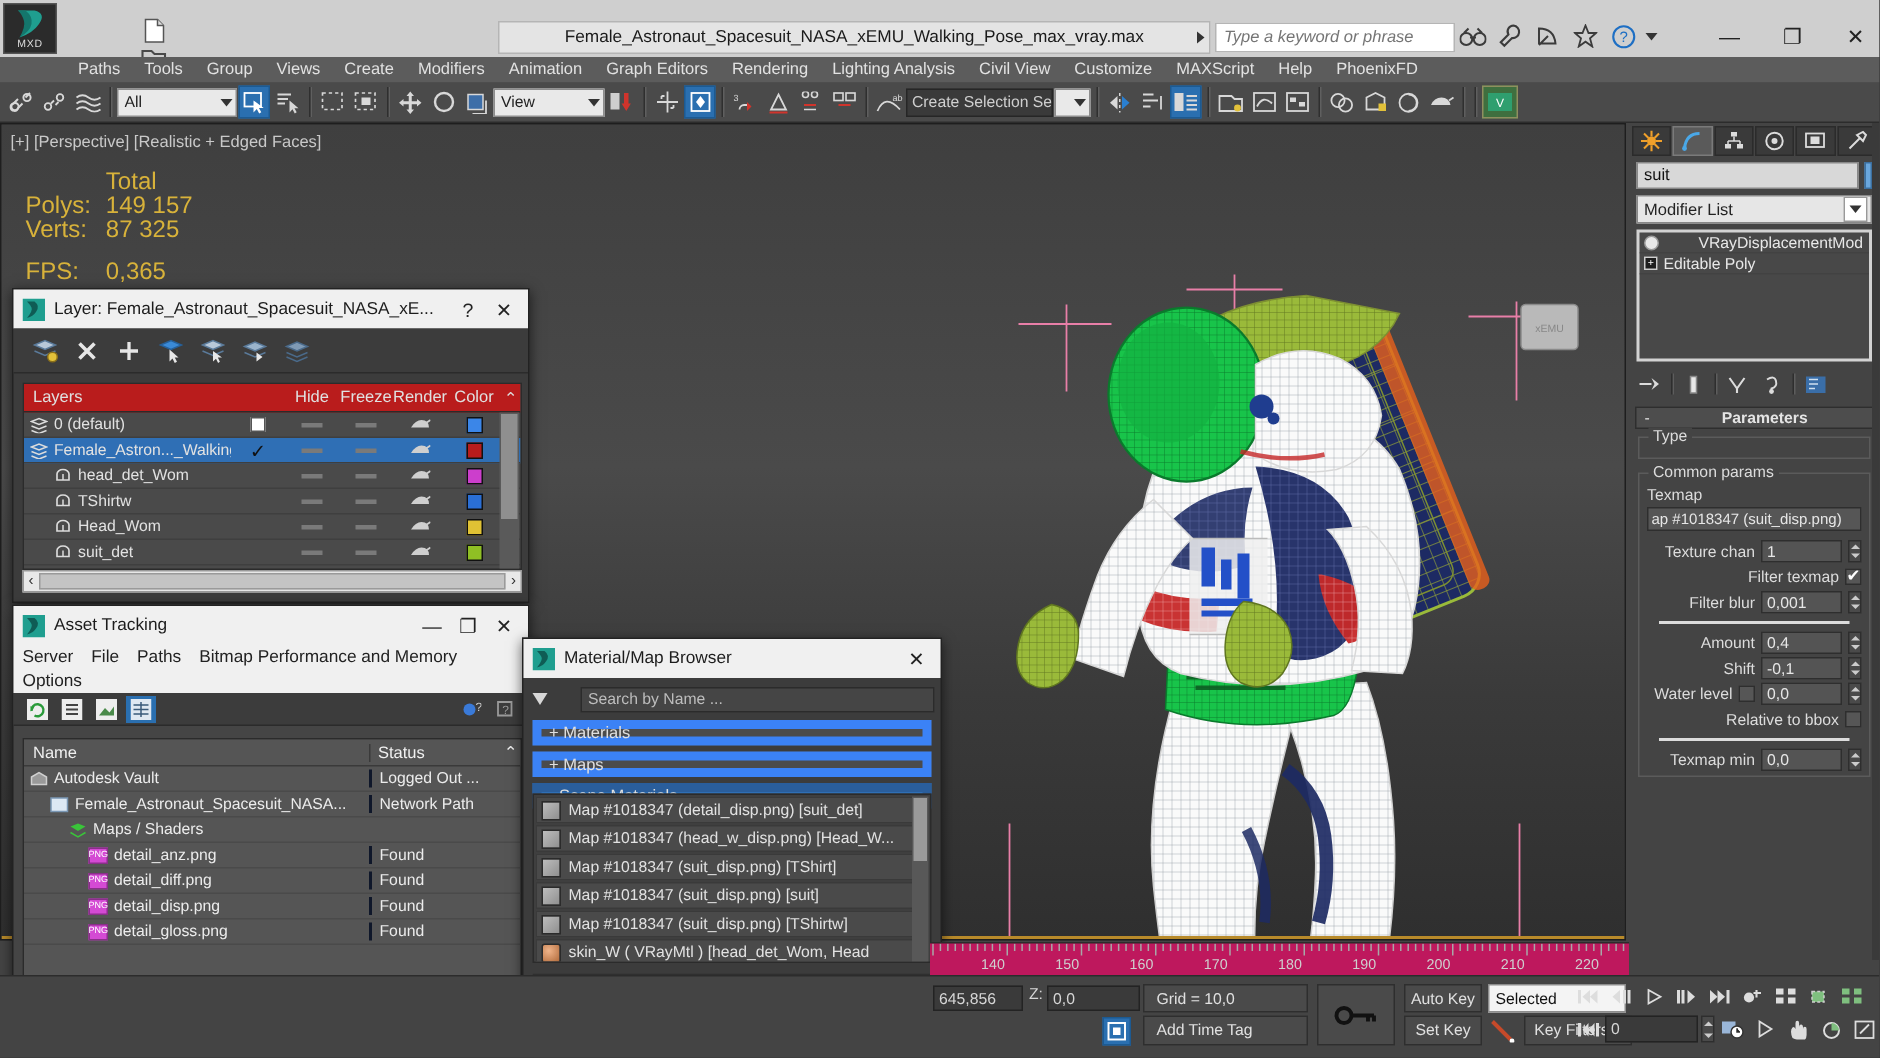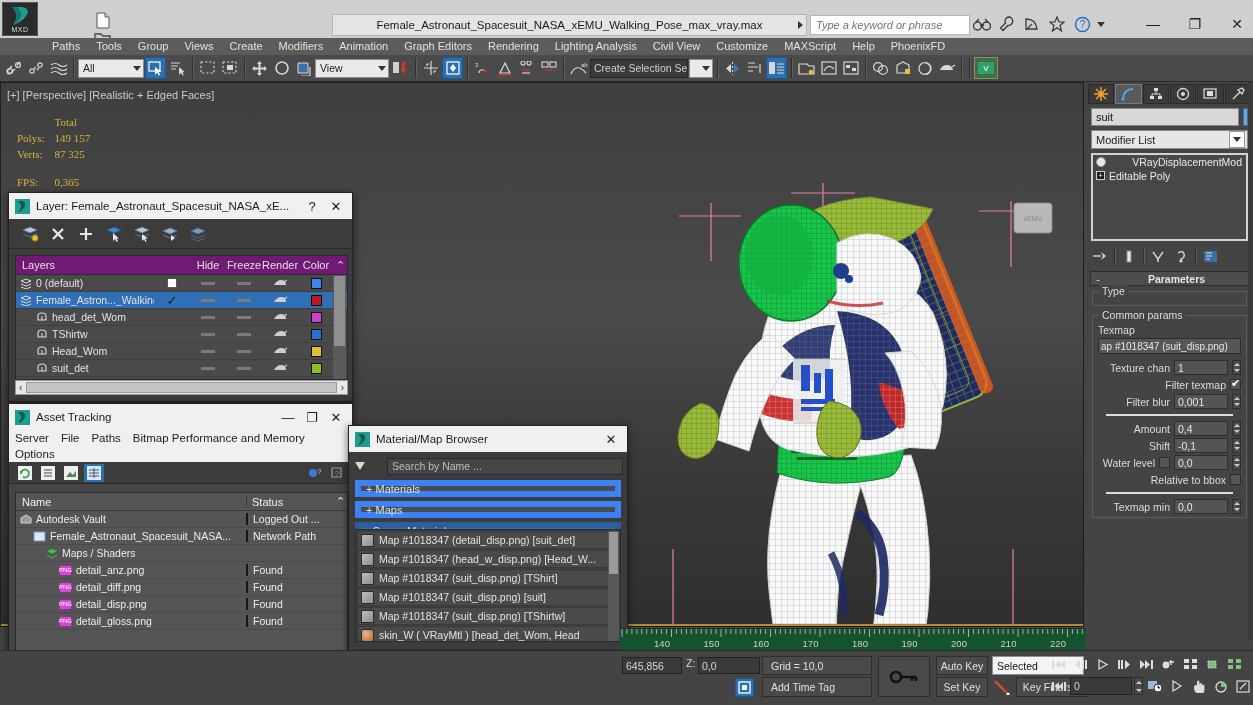--- a/index.html
+++ b/index.html
@@ -58,41 +58,41 @@
   .selset { height:19px; width:98px; background:#3a3a3a; border:1px solid #262626; color:#cfcfcf;
      font-size:10.5px; display:flex; align-items:center; padding-left:3px; overflow:hidden; white-space:nowrap;}
 
   
   .viewport { position:absolute; left:0; top:82px; width:1084px; height:545px; background:#3a3a3a;
      border:1px solid #1e1e1e; overflow:hidden; }
   .vp-grad { position:absolute; inset:0;
      background:linear-gradient(180deg,#3f3f3f 0%,#4a4a4a 42%,#3a3a3a 70%,#2f2f2f 100%); }
   .vp-label { position:absolute; left:6px; top:6px; font-size:11px; color:#c9c9c9; z-index:5;}
   .vp-stats { position:absolute; left:14px; top:30px; font-size:10.5px; color:#d8b23a; z-index:5; line-height:14px;}
-  .vp-stats td { color:#d8b23a; font-size:11px; padding-right:8px;font-family:Liberation Serif, serif;}
+  .vp-stats td { color:#d8b23a; font-size:16px; padding-right:8px;}
   .vp-accent { position:absolute; left:0; bottom:0; width:100%; height:2px; background:#b88a2a; }
 
   
   .dlg { position:absolute; background:#3c3c3c; border:1px solid #222;
          box-shadow:0 2px 8px rgba(0,0,0,.6); }
   .dlg-title { height:26px; background:#f0f0f0; display:flex; align-items:center; padding:0 4px;
          color:#1c1c1c; font-size:11.5px; }
   .dlg-title .ico { width:18px;height:18px;margin-right:5px;display:flex;align-items:center;justify-content:center;}
   .dlg-title .sp { flex:1; }
   .dlg-btn { width:24px;height:22px;display:flex;align-items:center;justify-content:center;
         color:#222;font-size:13px;cursor:pointer;}
 
   
   #layer-dialog { left:8px; top:192px; width:345px; height:210px; }
   .layer-tools { height:30px; background:#3c3c3c; display:flex; align-items:center; gap:2px; padding-left:8px;
      border-bottom:1px solid #2b2b2b; }
   .lt { width:26px;height:24px;display:flex;align-items:center;justify-content:center;cursor:pointer;}
   .layer-grid { position:absolute; left:6px; top:62px; width:333px; height:125px; background:#4a4a4a;
      border:1px solid #2b2b2b; overflow:hidden;}
-  .lg-head { height:19px; background:#701a75; display:flex; align-items:center; border-bottom:1px solid #2b2b2b;
+  .lg-head { height:19px; background:#b91c1c; display:flex; align-items:center; border-bottom:1px solid #2b2b2b;
      font-size:11px; color:#e0e0e0; }
   .lg-head .c0{flex:1;padding-left:6px;} .lg-head .cc{width:36px;text-align:center;}
   .lg-row { height:17px; display:flex; align-items:center; font-size:10.5px; color:#e2e2e2;
      border-bottom:1px solid #3f3f3f; }
   .lg-row.sel { background:#2f6fb5; }
   .lg-row .c0{flex:1;display:flex;align-items:center;gap:4px;overflow:hidden;white-space:nowrap;}
   .lg-row .cc{width:36px;display:flex;align-items:center;justify-content:center;}
   .dash { width:14px;height:3px;background:#7a7a7a; }
   .swatch { width:11px;height:11px;border:1px solid #111; }
   .layer-vscroll { position:absolute; right:1px; top:0; width:13px; height:123px; background:#5a5a5a; }
@@ -181,21 +181,21 @@
      flex-direction:column; align-items:center; justify-content:space-around;}
   .spinarr i { width:0;height:0;border-left:3px solid transparent;border-right:3px solid transparent; }
   .spinarr i.u { border-bottom:3px solid #ccc; }
   .spinarr i.d { border-top:3px solid #ccc; }
   .chk { width:11px;height:11px;background:#565656;border:1px solid #2e2e2e;position:relative;}
   .chk.on::after{content:"✔";position:absolute;left:0;top:-3px;font-size:11px;color:#fff;}
   .hr-line { height:2px; background:#dcdcdc; margin:4px 8px; }
   .cp-rightstrip { position:absolute; right:0; top:0; width:5px; height:100%; background:#3a3a3a; }
 
   
-  .timeline { position:absolute; left:620px; top:628px; width:466px; height:22px; background:#14532d;
+  .timeline { position:absolute; left:620px; top:628px; width:466px; height:22px; background:#be185d;
      border-top:1px solid #2c2c2c; overflow:hidden; }
   .tl-lbl { position:absolute; top:9px; font-size:9.5px; color:#cfcfcf; transform:translateX(-50%);}
   .bottombar { position:absolute; left:0; top:650px; width:1253px; height:55px; background:#444;
      border-top:1px solid #2c2c2c; }
   .coordbox { height:17px; background:#3a3a3a; border:1px solid #232323; color:#d6d6d6; font-size:10.5px;
      display:flex; align-items:center; padding-left:3px; }
   .btnflat { background:#4a4a4a; border:1px solid #2e2e2e; color:#e0e0e0; font-size:10.5px;
      display:flex; align-items:center; justify-content:center; cursor:pointer; }
   .white-field { background:#f4f4f4; border:1px solid #8d8d8d; color:#111; font-size:10.5px;
      display:flex; align-items:center; padding-left:4px; }
@@ -347,21 +347,21 @@
           <circle cx="12" cy="4" r="2.2" fill="none" stroke="#d8d8d8" stroke-width="1.2"></circle>
           <path d="M6 8 L8 6 M9 9 L11 7" stroke="#d8d8d8" stroke-width="1.2"></path>
         </svg>
     </div>
     <div class="tb">
       <svg width="18" height="14" viewBox="0 0 18 14">
           <path d="M1 4 q4-3 8 0 t8 0 M1 8 q4-3 8 0 t8 0 M1 12 q4-3 8 0 t8 0" fill="none" stroke="#d8d8d8" stroke-width="1.2"></path>
         </svg>
     </div>
     <div class="tbsep"></div>
-    <div class="combo" style="width:66px">
+    <div class="combo" style="width:80px">
       <span class="cv">All</span>
       <span class="caret"></span>
     </div>
     <div class="tb active">
       <svg width="16" height="15" viewBox="0 0 16 15">
           <rect x="1" y="1" width="11" height="9" fill="none" stroke="#fff" stroke-width="1.2"></rect>
           <path d="M7 6 L7 14 L9.2 11.6 L10.8 14.6 L12.2 13.8 L10.6 11 L13.8 11 Z" fill="#fff"></path>
         </svg>
     </div>
     <div class="tb">

